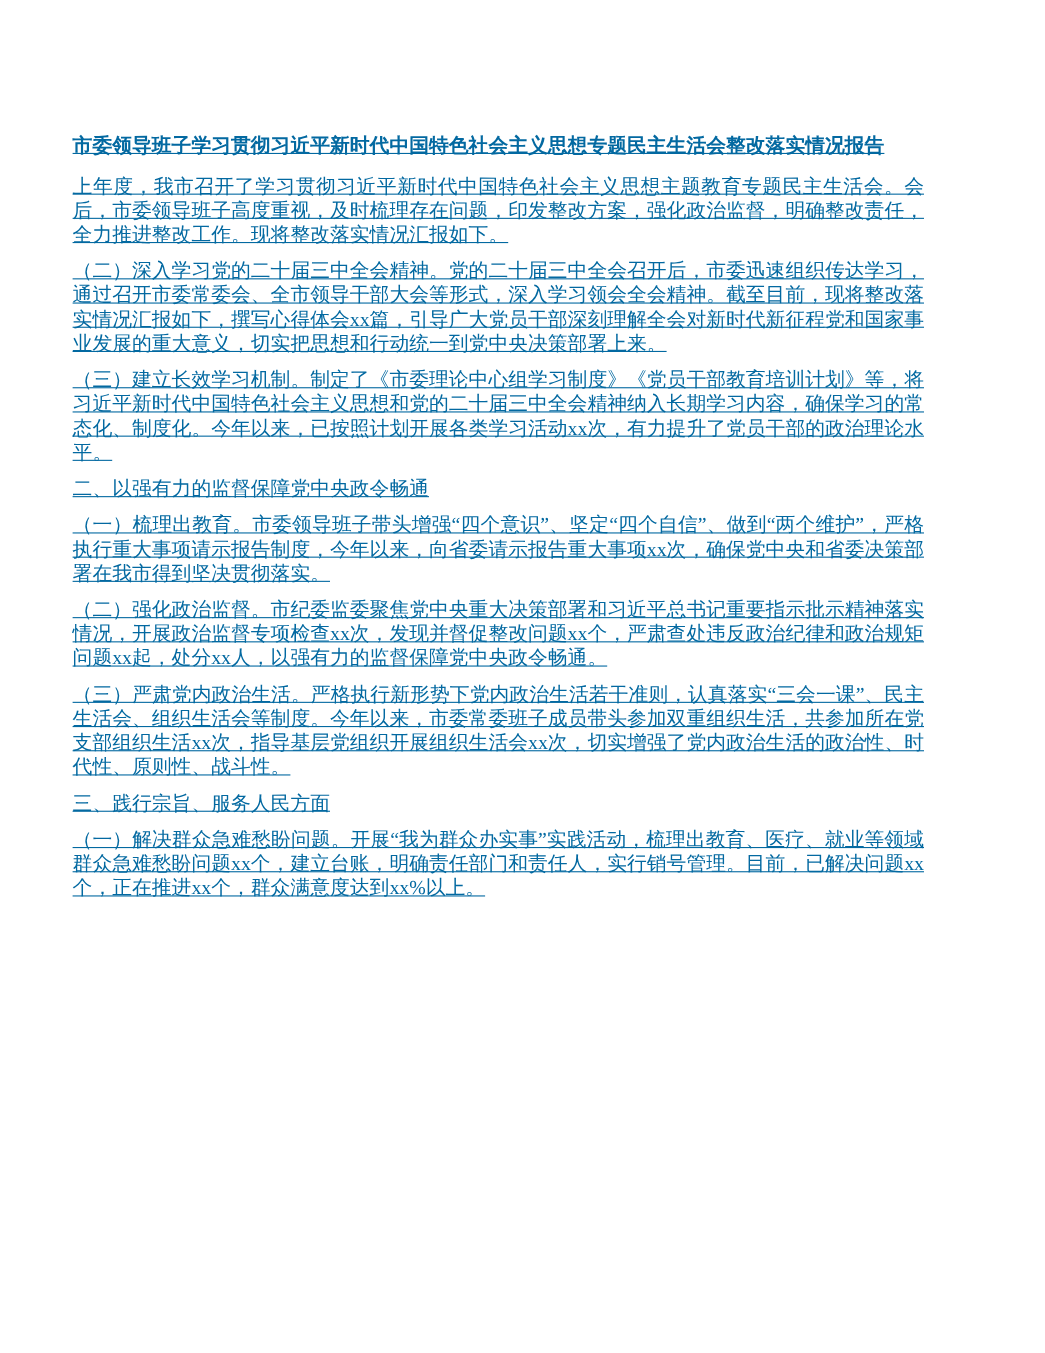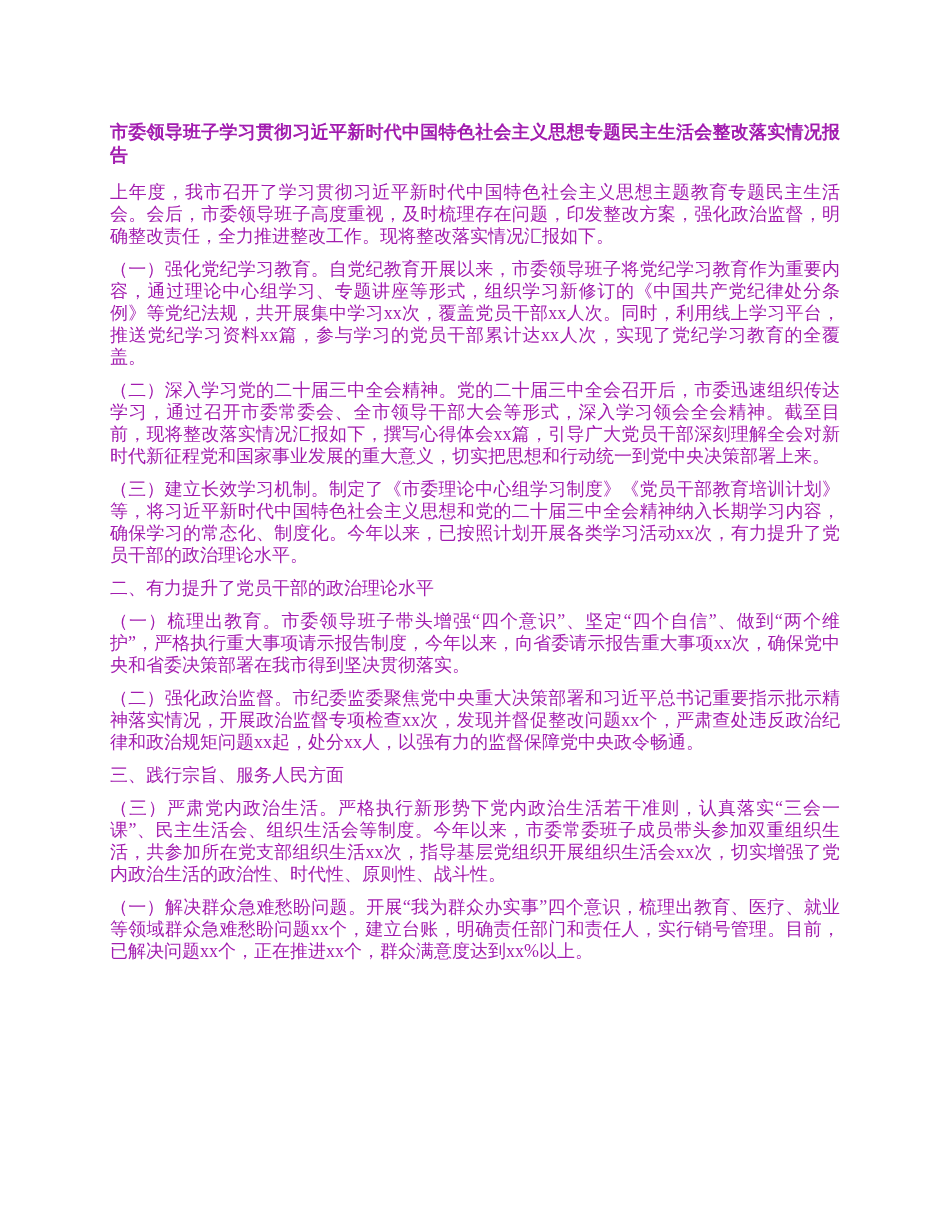--- a/index.html
+++ b/index.html
@@ -9,27 +9,28 @@
   }
   body {
     width: 950px;
     height: 1230px;
     overflow: hidden;
   }
   .page {
     box-sizing: border-box;
     width: 950px;
     height: 1230px;
-    padding: 121px 110px 0 110px;
+    padding: 121px 110px 0 66px;
     font-family: "Liberation Serif", "DejaVu Serif", serif;
-    color: #a21caf;
+    color: #0369a1;
     font-size: 18px;
     line-height: 22px;
     text-align: justify;
     text-justify: inter-ideograph;
+    text-decoration: underline;
   }
   .doc-title {
     font-size: 18px;
     font-weight: bold;
     line-height: 23px;
     margin: 0 0 14px 0;
   }
   .para {
     margin: 0 0 11px 0;
   }
@@ -40,31 +41,30 @@
 </head>
 <body>
 
 <div class="page">
 
   <h1 class="doc-title">市委领导班子学习贯彻习近平新时代中国特色社会主义思想专题民主生活会整改落实情况报告</h1>
 
   <p class="para">上年度，我市召开了学习贯彻习近平新时代中国特色社会主义思想主题教育专题民主生活会。会后，市委领导班子高度重视，及时梳理存在问题，印发整改方案，强化政治监督，明确整改责任，全力推进整改工作。现将整改落实情况汇报如下。</p>
 
 
-  <p class="para">（一）强化党纪学习教育。自党纪教育开展以来，市委领导班子将党纪学习教育作为重要内容，通过理论中心组学习、专题讲座等形式，组织学习新修订的《中国共产党纪律处分条例》等党纪法规，共开展集中学习xx次，覆盖党员干部xx人次。同时，利用线上学习平台，推送党纪学习资料xx篇，参与学习的党员干部累计达xx人次，实现了党纪学习教育的全覆盖。</p>
 
   <p class="para">（二）深入学习党的二十届三中全会精神。党的二十届三中全会召开后，市委迅速组织传达学习，通过召开市委常委会、全市领导干部大会等形式，深入学习领会全会精神。截至目前，现将整改落实情况汇报如下，撰写心得体会xx篇，引导广大党员干部深刻理解全会对新时代新征程党和国家事业发展的重大意义，切实把思想和行动统一到党中央决策部署上来。</p>
 
   <p class="para">（三）建立长效学习机制。制定了《市委理论中心组学习制度》《党员干部教育培训计划》等，将习近平新时代中国特色社会主义思想和党的二十届三中全会精神纳入长期学习内容，确保学习的常态化、制度化。今年以来，已按照计划开展各类学习活动xx次，有力提升了党员干部的政治理论水平。</p>
 
-  <p class="para section-heading">二、有力提升了党员干部的政治理论水平</p>
+  <p class="para section-heading">二、以强有力的监督保障党中央政令畅通</p>
 
   <p class="para">（一）梳理出教育。市委领导班子带头增强“四个意识”、坚定“四个自信”、做到“两个维护”，严格执行重大事项请示报告制度，今年以来，向省委请示报告重大事项xx次，确保党中央和省委决策部署在我市得到坚决贯彻落实。</p>
 
   <p class="para">（二）强化政治监督。市纪委监委聚焦党中央重大决策部署和习近平总书记重要指示批示精神落实情况，开展政治监督专项检查xx次，发现并督促整改问题xx个，严肃查处违反政治纪律和政治规矩问题xx起，处分xx人，以强有力的监督保障党中央政令畅通。</p>
 
+  <p class="para">（三）严肃党内政治生活。严格执行新形势下党内政治生活若干准则，认真落实“三会一课”、民主生活会、组织生活会等制度。今年以来，市委常委班子成员带头参加双重组织生活，共参加所在党支部组织生活xx次，指导基层党组织开展组织生活会xx次，切实增强了党内政治生活的政治性、时代性、原则性、战斗性。</p>
+
   <p class="para section-heading">三、践行宗旨、服务人民方面</p>
 
-  <p class="para">（三）严肃党内政治生活。严格执行新形势下党内政治生活若干准则，认真落实“三会一课”、民主生活会、组织生活会等制度。今年以来，市委常委班子成员带头参加双重组织生活，共参加所在党支部组织生活xx次，指导基层党组织开展组织生活会xx次，切实增强了党内政治生活的政治性、时代性、原则性、战斗性。</p>
-
-  <p class="para">（一）解决群众急难愁盼问题。开展“我为群众办实事”四个意识，梳理出教育、医疗、就业等领域群众急难愁盼问题xx个，建立台账，明确责任部门和责任人，实行销号管理。目前，已解决问题xx个，正在推进xx个，群众满意度达到xx%以上。</p>
+  <p class="para">（一）解决群众急难愁盼问题。开展“我为群众办实事”实践活动，梳理出教育、医疗、就业等领域群众急难愁盼问题xx个，建立台账，明确责任部门和责任人，实行销号管理。目前，已解决问题xx个，正在推进xx个，群众满意度达到xx%以上。</p>
 
 </div>
 
 </body></html>

